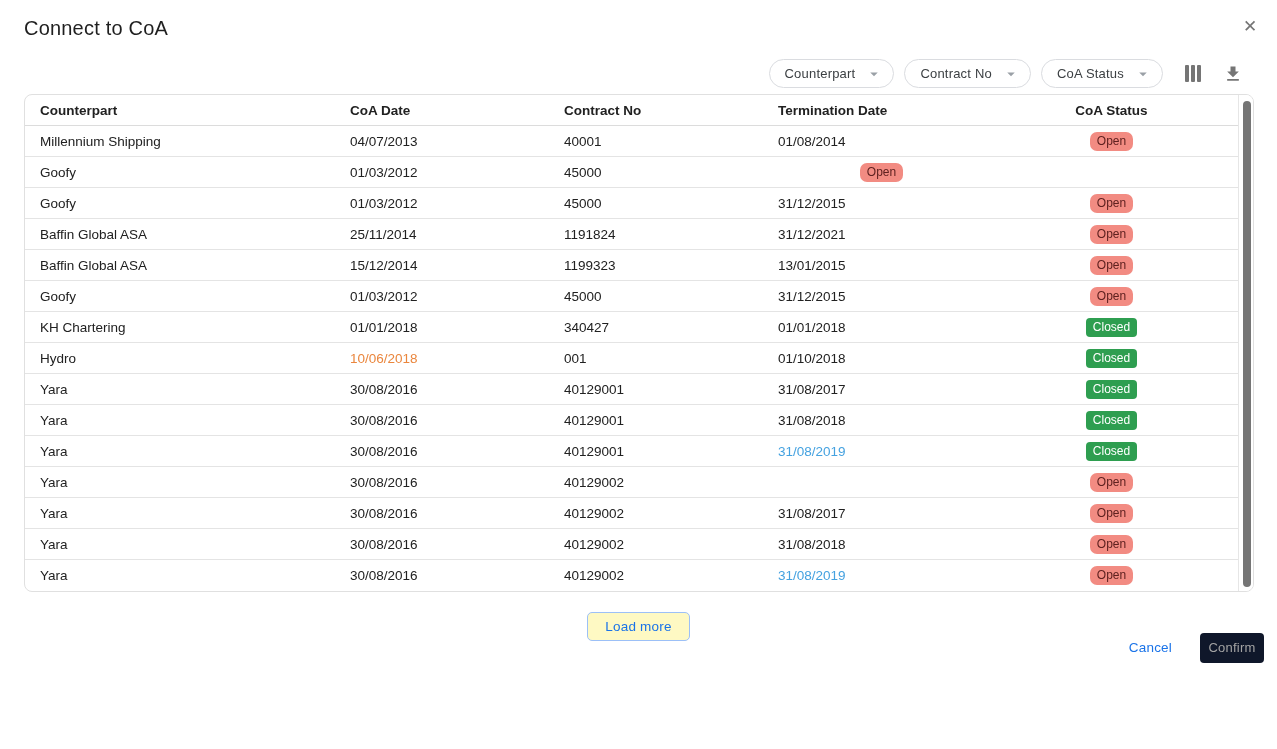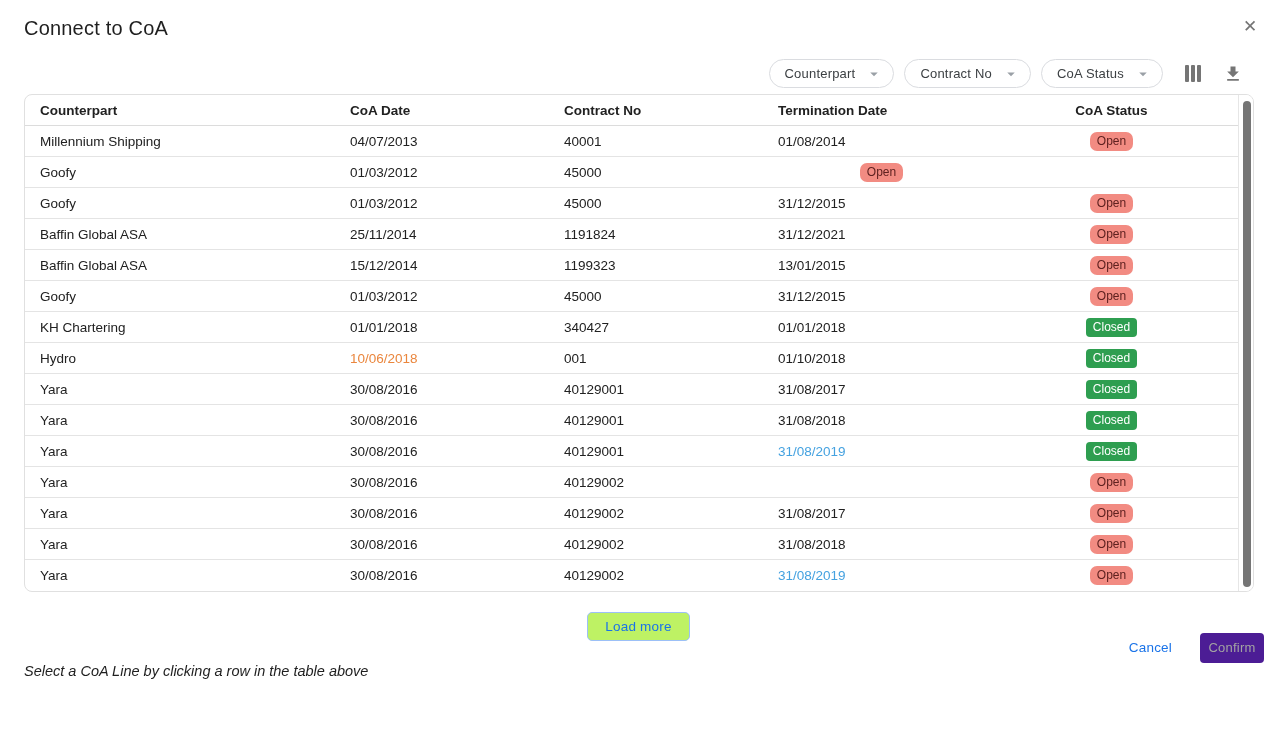--- a/index.html
+++ b/index.html
@@ -45,32 +45,32 @@
   .badge { display:inline-block; padding:2px 7px; border-radius:4px; font-size:12px; line-height:15px; }
   .badge.open { background:#f28b82; color:#5f2120;border-radius:7px; }
   .badge.closed { background:#2e9e50; color:#ffffff; }
 
   
   .scroll-gutter { position:absolute; top:0; right:0; bottom:0; width:15px; border-left:1px solid #e6e6e6; background:#fff; }
   .scroll-thumb { position:absolute; top:6px; bottom:4px; left:4px; width:8px; background:#757575; border-radius:4px; }
 
   
   .load-more-row { text-align:center; margin-top:20px; }
-  .load-more-btn { height:29px; padding:0 17px; background:#bef264; border:1px solid #9cc0f7;
+  .load-more-btn { height:29px; padding:0 17px; background:#fef9c3; border:1px solid #9cc0f7;
     border-radius:5px; color:#1a73e8; font-size:13.5px; font-weight:500; cursor:pointer;
     font-family:inherit; letter-spacing:.2px; }
 
   
   .hint { margin:22px 0 0 24px; font-style:italic; font-size:14.5px; color:#1f1f1f; }
 
   
   .footer { position:absolute; right:13px; bottom:9px; display:flex; align-items:center; }
   .cancel-btn { background:none; border:none; color:#1a73e8; font-size:13.5px; font-weight:500;
     cursor:pointer; padding:8px 16px; font-family:inherit; letter-spacing:.2px; }
-  .confirm-btn { margin-left:12px; width:64px; height:30px; background:#4c1d95; border:none;
+  .confirm-btn { margin-left:12px; width:64px; height:30px; background:#0f172a; border:none;
     border-radius:4px; color:#a3a3a3; font-size:13px; font-weight:500; font-family:inherit;
     cursor:default; letter-spacing:.2px; }
 </style>
 </head>
 <body>
 
 <div class="dialog">
 
   <div class="dlg-header">
     <div class="dlg-title">Connect to CoA</div>
@@ -258,20 +258,19 @@
     </div>
     <div class="scroll-gutter">
       <div class="scroll-thumb"></div>
     </div>
   </div>
 
   <div class="load-more-row">
     <button class="load-more-btn">Load more</button>
   </div>
 
-  <div class="hint">Select a CoA Line by clicking a row in the table above</div>
 
   <div class="footer">
     <button class="cancel-btn">Cancel</button>
     <button class="confirm-btn" disabled="">Confirm</button>
   </div>
 
 </div>
 
 </body></html>

